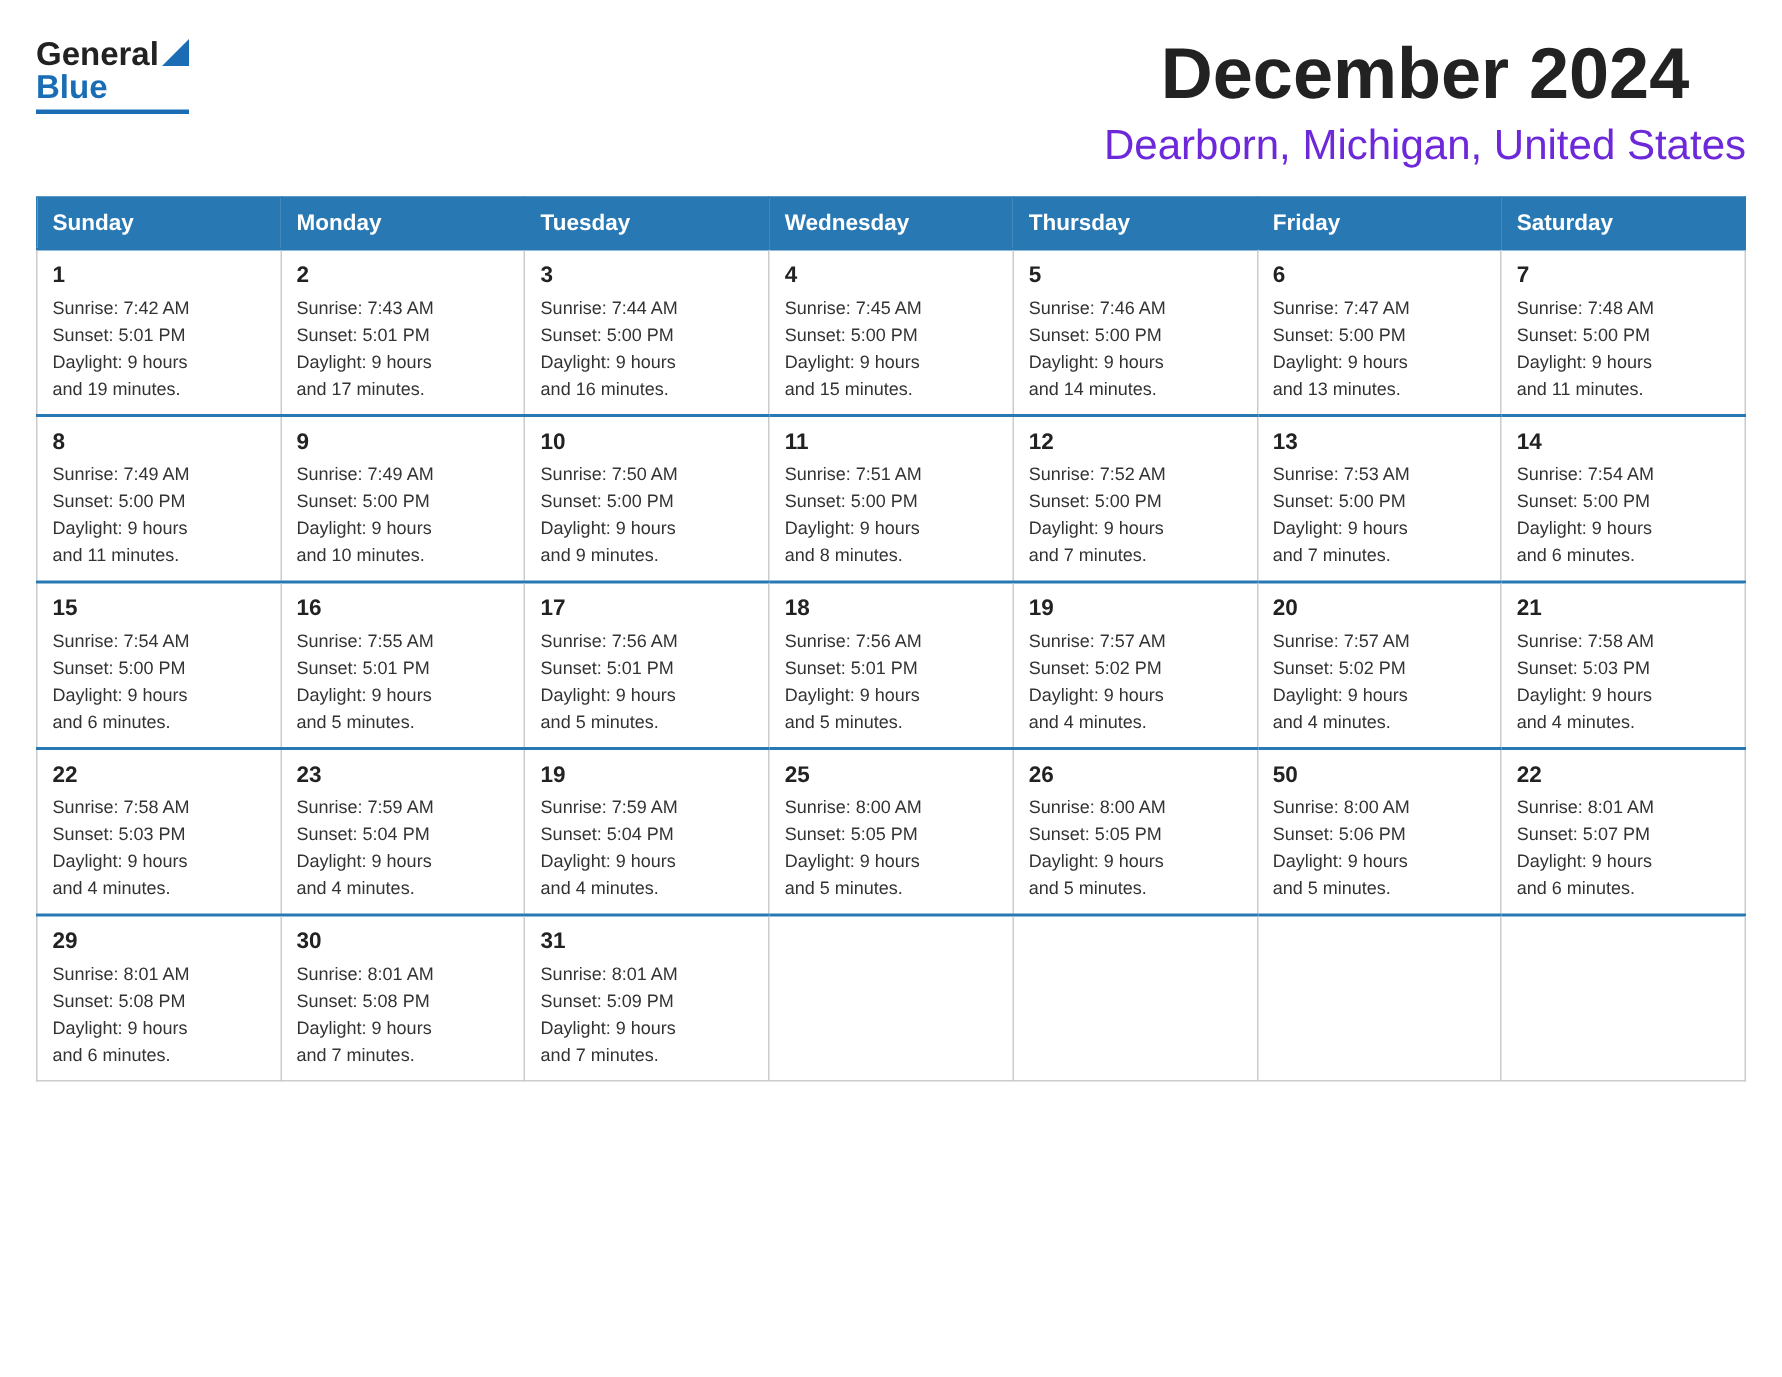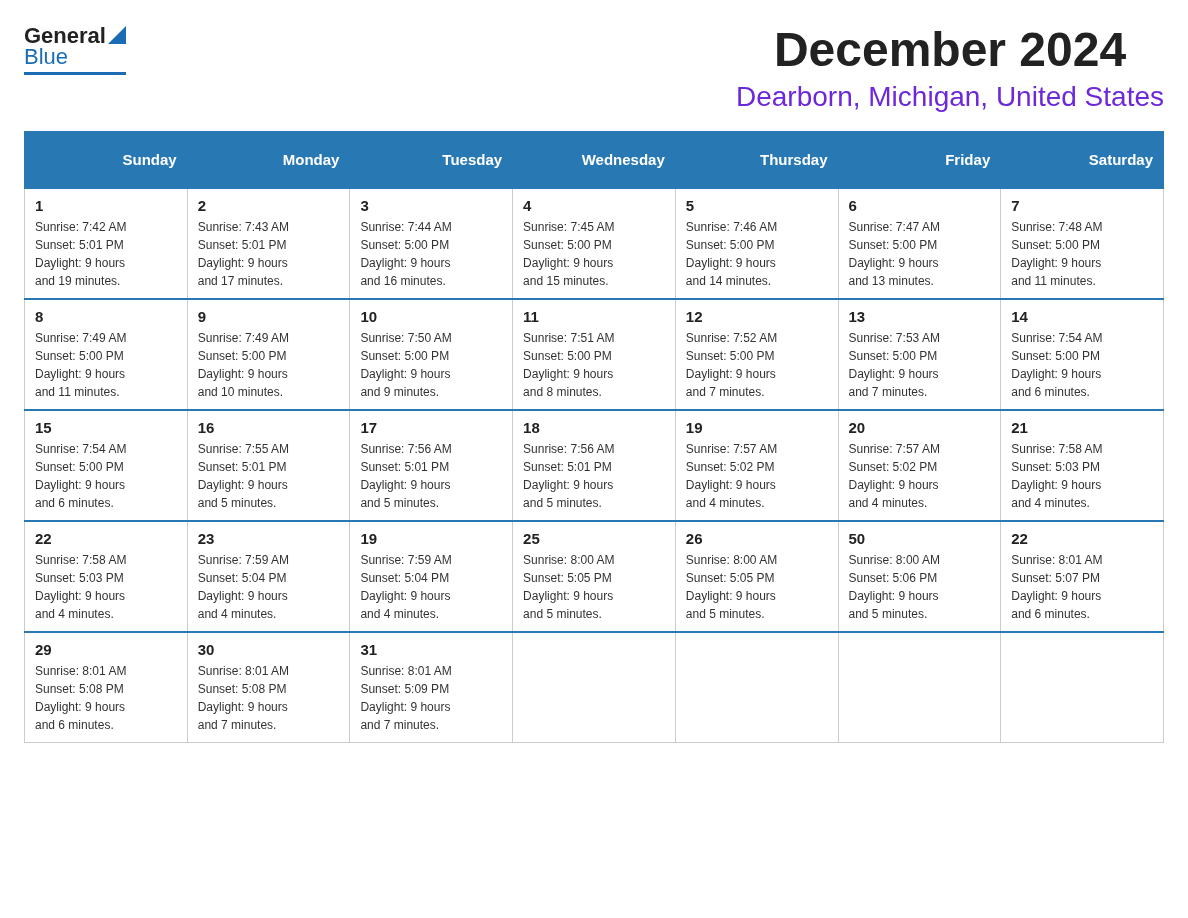--- a/index.html
+++ b/index.html
@@ -23,21 +23,21 @@
     }
     .logo-general {
       font-size: 22px;
       font-weight: bold;
       color: #222;
       line-height: 1.1;
     }
     .logo-blue {
       color: #1a6db5;
       font-size: 22px;
-      font-weight: normal;
+      font-weight: bold;
     }
     .logo-line {
       width: 100%;
       height: 3px;
       background: #1a6db5;
       margin-top: 2px;
     }
     .title-area {
       text-align: center;
     }
@@ -55,22 +55,22 @@
     .calendar-table {
       width: 100%;
       border-collapse: collapse;
       table-layout: fixed;
     }
     .calendar-table thead th {
       background: #2878b4;
       color: #fff;
       font-size: 15px;
       font-weight: bold;
-      padding: 19px 10px;
-      text-align: right;
+      padding: 8px 10px;
+      text-align: left;
       border: 1px solid #2878b4;
     }
     .calendar-table tbody td {
       vertical-align: top;
       padding: 8px 10px;
       font-size: 12.5px;
       color: #333;
       border: 1px solid #ccc;
       height: 110px;
       border-top: 2px solid #2878b4;

